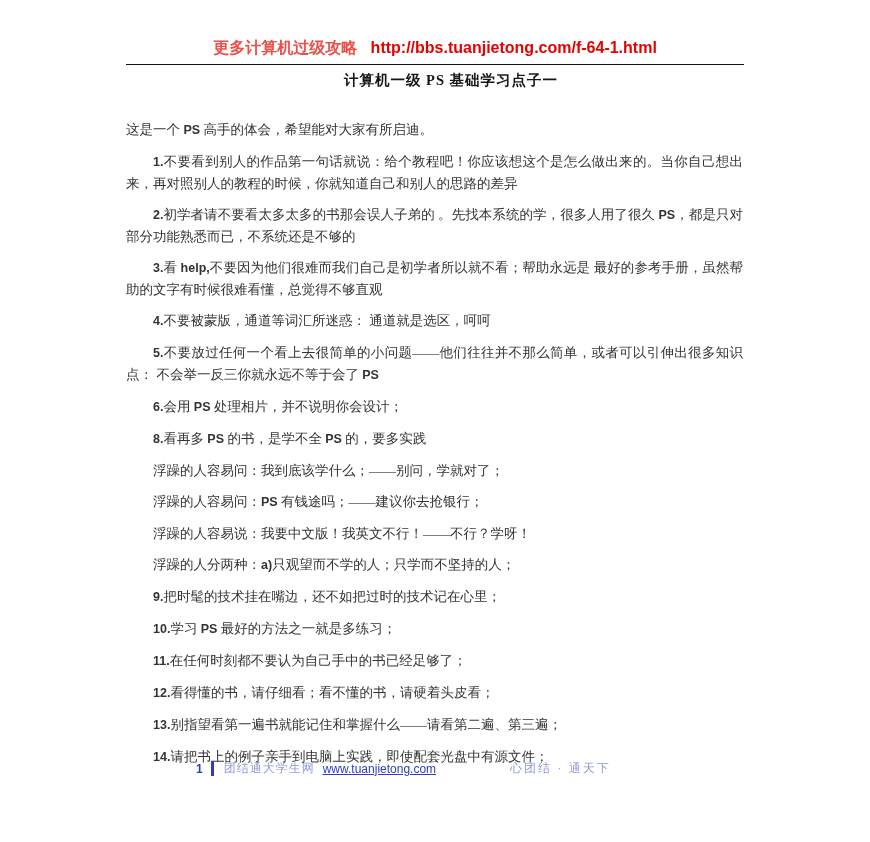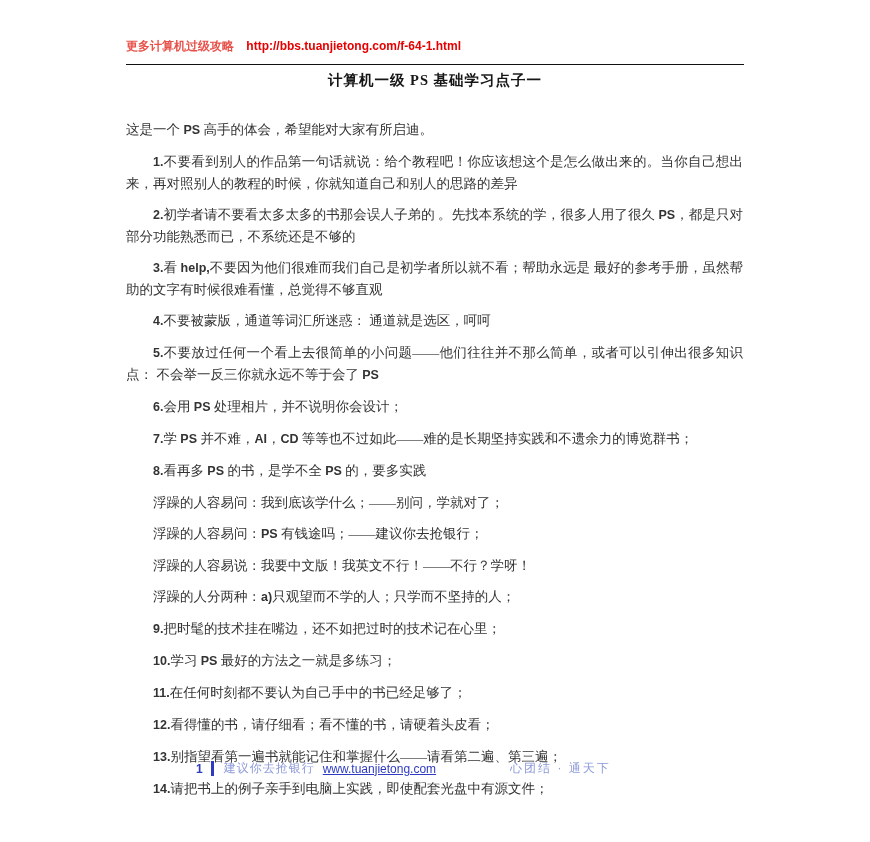--- a/index.html
+++ b/index.html
@@ -7,43 +7,43 @@
     position: relative;
     width: 870px;
     height: 842px;
     background: #ffffff;
     overflow: hidden;
     font-family: "Liberation Serif", "DejaVu Serif", serif;
   }
   .doc-header {
     position: absolute;
     top: 38px; left: 126px; width: 618px;
-    text-align: left;
+    text-align: center;
     font-family: "Liberation Sans", "DejaVu Sans", sans-serif;
-    font-size: 12px;
+    font-size: 16px;
     font-weight: bold;
     white-space: nowrap;
   }
   .promo-text { color: var(--promo-red, #e8514a); }
   .promo-link {
     color: var(--link-red, #e60000);
     margin-left: 9px;
     text-decoration: none;
     cursor: pointer;
   }
   .rule {
     position: absolute;
     top: 64px; left: 126px; width: 618px;
     border: none;
     border-top: 1.6px solid #111111;
     margin: 0;
   }
   .doc-title {
     position: absolute;
-    top: 71px; left: 126px; width: 618px;
+    top: 71px; left: 142px; width: 618px;
     text-align: center;
     font-size: 14.5px;
     font-weight: bold;
     color: #161616;
     letter-spacing: 1px;
   }
   .doc-body {
     position: absolute;
     top: 119px; left: 126px; width: 617px;
     font-size: 13.5px;
@@ -110,35 +110,34 @@
   <div class="doc-title">计算机一级 PS 基础学习点子一</div>
 
   <div class="doc-body" id="doc-body">
       <p class="">这是一个 <b>PS</b> 高手的体会，希望能对大家有所启迪。</p>
       <p class="indent"><b>1.</b>不要看到别人的作品第一句话就说：给个教程吧！你应该想这个是怎么做出来的。当你自己想出来，再对照别人的教程的时候，你就知道自己和别人的思路的差异</p>
       <p class="indent"><b>2.</b>初学者请不要看太多太多的书那会误人子弟的 。先找本系统的学，很多人用了很久 <b>PS</b>，都是只对部分功能熟悉而已，不系统还是不够的</p>
       <p class="indent"><b>3.</b>看 <b>help,</b>不要因为他们很难而我们自己是初学者所以就不看；帮助永远是 最好的参考手册，虽然帮助的文字有时候很难看懂，总觉得不够直观</p>
       <p class="indent"><b>4.</b>不要被蒙版，通道等词汇所迷惑：  通道就是选区，呵呵</p>
       <p class="indent"><b>5.</b>不要放过任何一个看上去很简单的小问题——他们往往并不那么简单，或者可以引伸出很多知识点：  不会举一反三你就永远不等于会了 <b>PS</b></p>
       <p class="indent"><b>6.</b>会用 <b>PS</b> 处理相片，并不说明你会设计；</p>
-      <p class="indent"><b>7.</b>学 <b>PS</b> 并不难，<b>AI</b>，<b>CD</b> 等等也不过如此——难的是长期坚持实践和不遗余力的博览群书；</p>
       <p class="indent"><b>8.</b>看再多 <b>PS</b> 的书，是学不全 <b>PS</b> 的，要多实践</p>
       <p class="indent">浮躁的人容易问：我到底该学什么；——别问，学就对了；</p>
       <p class="indent">浮躁的人容易问：<b>PS</b> 有钱途吗；——建议你去抢银行；</p>
       <p class="indent">浮躁的人容易说：我要中文版！我英文不行！——不行？学呀！</p>
       <p class="indent">浮躁的人分两种：<b>a)</b>只观望而不学的人；只学而不坚持的人；</p>
       <p class="indent"><b>9.</b>把时髦的技术挂在嘴边，还不如把过时的技术记在心里；</p>
       <p class="indent"><b>10.</b>学习 <b>PS</b> 最好的方法之一就是多练习；</p>
       <p class="indent"><b>11.</b>在任何时刻都不要认为自己手中的书已经足够了；</p>
       <p class="indent"><b>12.</b>看得懂的书，请仔细看；看不懂的书，请硬着头皮看；</p>
       <p class="indent"><b>13.</b>别指望看第一遍书就能记住和掌握什么——请看第二遍、第三遍；</p>
       <p class="indent"><b>14.</b>请把书上的例子亲手到电脑上实践，即使配套光盘中有源文件；</p>
     </div>
 
   <div class="doc-footer">
     <span class="page-number">1</span>
     <span class="footer-bar"></span>
-    <span class="site-name">建议你去抢银行</span>
+    <span class="site-name">团结通大学生网</span>
     <span class="site-link">www.tuanjietong.com</span>
     <span class="slogan">心团结 · 通天下</span>
   </div>
 
 </div>
 
 </body></html>

